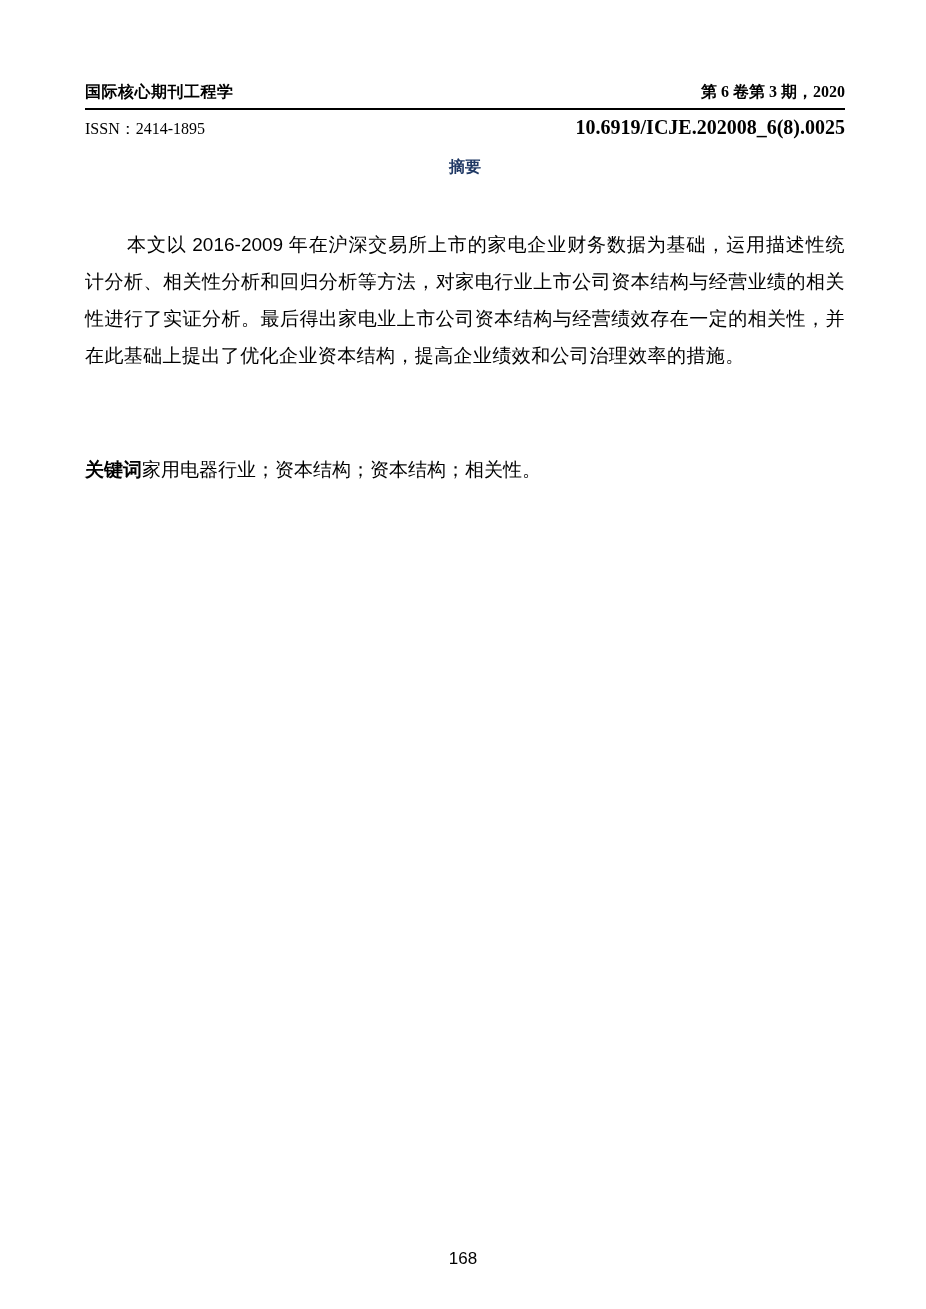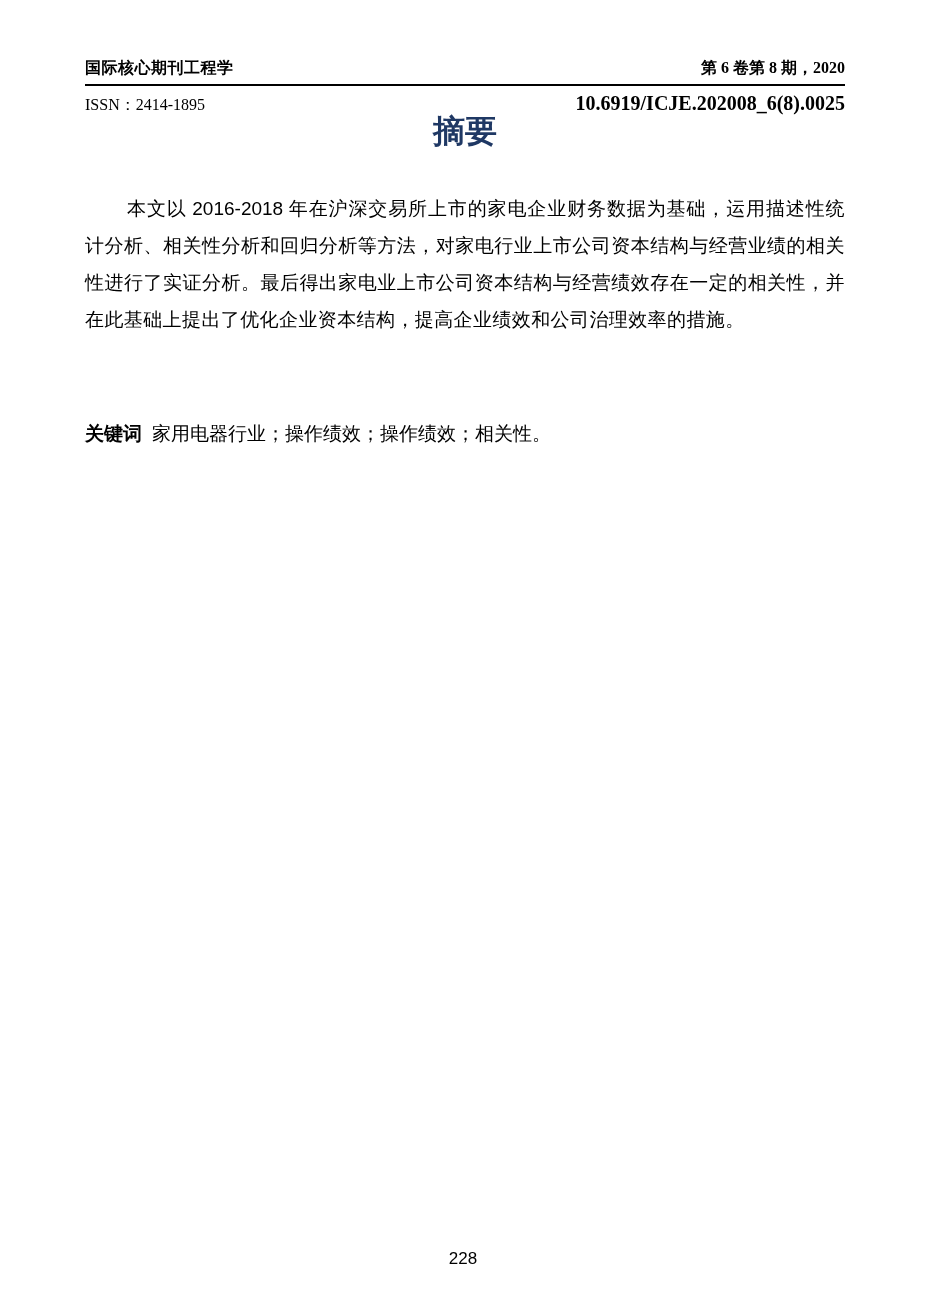--- a/index.html
+++ b/index.html
@@ -14,21 +14,21 @@
     background: #ffffff;
     font-family: "Liberation Serif", "DejaVu Serif", serif;
     color: #000000;
     overflow: hidden;
   }
   .content {
     padding: 0 81px 0 85px;
   }
   
   .header {
-    padding-top: 58px;
+    padding-top: 82px;
   }
   .header-row {
     display: flex;
     justify-content: space-between;
     align-items: baseline;
   }
   .journal-name {
     font-family: "Liberation Sans", "DejaVu Sans", sans-serif;
     font-weight: bold;
     font-size: 16px;
@@ -51,22 +51,22 @@
   }
   .doi {
     font-weight: bold;
     font-size: 20px;
   }
   
   .page-title {
     text-align: center;
     font-family: "Liberation Sans", "DejaVu Sans", sans-serif;
     font-weight: bold;
-    font-size: 32px;
-    margin-top: 0;
+    font-size: 16px;
+    margin-top: 12px;
     line-height: 30px;
   }
   
   .abstract {
     margin-top: 44px;
     font-size: 19px;
     line-height: 37px;
     text-align: justify;
     text-indent: 42px;
     letter-spacing: 0.4px;
@@ -77,21 +77,20 @@
   }
   
   .keywords {
     margin-top: 77px;
     font-size: 19px;
     line-height: 37px;
   }
   .keywords-label {
     font-family: "Liberation Sans", "DejaVu Sans", sans-serif;
     font-weight: bold;
-    margin-right: 10px;
   }
   
   .footer {
     position: absolute;
     left: 0;
     right: 0;
     bottom: 40px;
     text-align: center;
     font-family: "Liberation Sans", "DejaVu Sans", sans-serif;
     font-size: 17px;
@@ -99,33 +98,33 @@
 </style>
 </head>
 <body>
 
 <div class="page">
   <div class="content">
 
     <div class="header">
       <div class="header-row">
         <span class="journal-name">国际核心期刊工程学</span>
-        <span class="issue-info">第 6 卷第 8 期，2020</span>
+        <span class="issue-info">第 6 卷第 3 期，2020</span>
       </div>
       <div class="header-rule" style="background: rgb(0, 0, 0);"></div>
       <div class="header-row">
         <span class="issn">ISSN：2414-1895</span>
         <span class="doi">10.6919/ICJE.202008_6(8).0025</span>
       </div>
     </div>
 
     <h1 class="page-title" id="title-el" style="color: rgb(31, 56, 100);">摘要</h1>
 
-    <p class="abstract"><span>本文以 </span><span class="year-range">2016-2018</span><span> 年在沪深交易所上市的家电企业财务数据为基础，运用描述性统计分析、相关性分析和回归分析等方法，对家电行业上市公司资本结构与经营业绩的相关性进行了实证分析。最后得出家电业上市公司资本结构与经营绩效存在一定的相关性，并在此基础上提出了优化企业资本结构，提高企业绩效和公司治理效率的措施。</span></p>
+    <p class="abstract"><span>本文以 </span><span class="year-range">2016-2009</span><span> 年在沪深交易所上市的家电企业财务数据为基础，运用描述性统计分析、相关性分析和回归分析等方法，对家电行业上市公司资本结构与经营业绩的相关性进行了实证分析。最后得出家电业上市公司资本结构与经营绩效存在一定的相关性，并在此基础上提出了优化企业资本结构，提高企业绩效和公司治理效率的措施。</span></p>
 
-    <p class="keywords"><span class="keywords-label">关键词</span><span>家用电器行业；操作绩效；操作绩效；相关性。</span></p>
+    <p class="keywords"><span class="keywords-label">关键词</span><span>家用电器行业；资本结构；资本结构；相关性。</span></p>
 
   </div>
 
   <div class="footer">
-    <span>228</span>
+    <span>168</span>
   </div>
 </div>
 
 </body></html>

